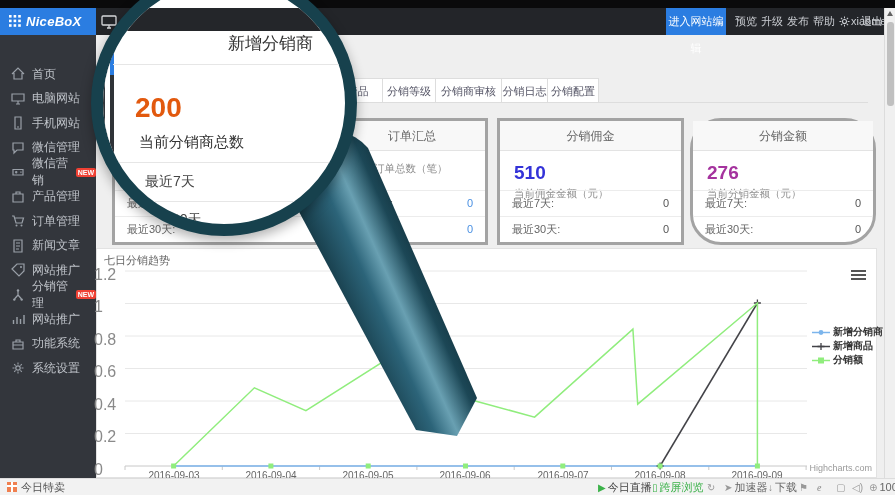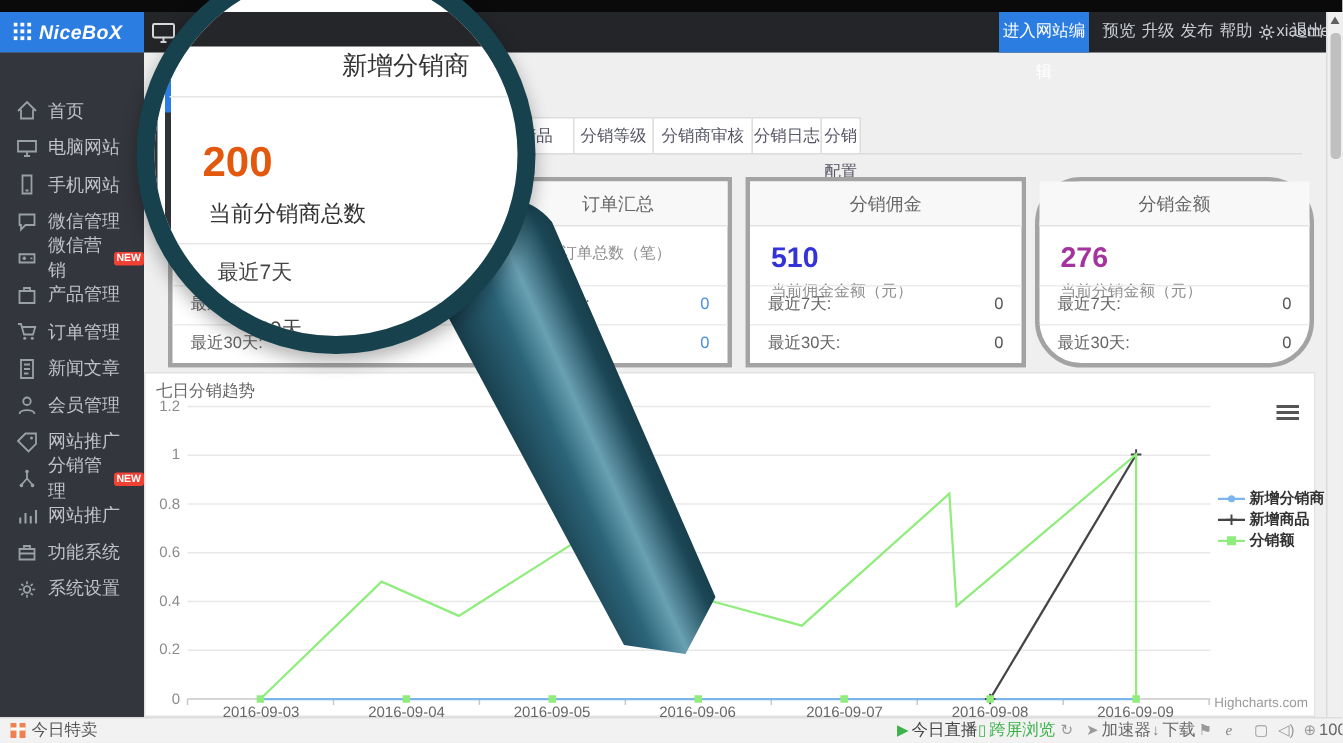--- a/index.html
+++ b/index.html
@@ -38,21 +38,21 @@
   .card .row { position:absolute; left:0; width:100%; height:26px; line-height:25px; border-top:1px solid #ececec; font-size:11px; color:#666; }
   .card .row .rl { position:absolute; left:12px; }
   .card .row .rv { position:absolute; right:12px; }
   .card .r1 { bottom:26px; } .card .r2 { bottom:0; }
 
   
   #chart-panel { left:96px; top:248px; width:781px; height:230px; background:#fff; border:1px solid #e2e2e2; }
   #chart-title { left:104px; top:253px; font-size:11px; color:#666; }
   #chart-menu { left:851px; top:270px; width:15px; height:11px; cursor:pointer; }
   #chart-menu div { height:2px; background:#555; margin-bottom:2px; }
-  .ylab { width:26px; text-align:right; font-size:10px; color:#8a8a8a; }
+  .ylab { width:26px; font-size:16px; color:#8a8a8a; }
   .xlab { width:70px; text-align:center; font-size:10px; color:#666; }
   .legend-item { display:flex; align-items:center; height:14px; cursor:pointer; }
   .legend-item span { font-size:10px; font-weight:bold; color:#333; margin-left:3px; }
   #watermark { left:806px; top:463px; width:66px; text-align:right; font-size:9px; color:#9a9a9a; }
 
   
   #statusbar { left:0; top:478px; width:895px; height:17px; background:#f2f2f2; border-top:1px solid #ddd; font-size:11px; color:#555; }
   .sb-item { position:absolute; top:0; height:16px; line-height:16px; cursor:pointer; white-space:nowrap; }
   .sb-ic { font-size:10px; margin-right:2px; }
   #gift { position:absolute; left:7px; top:3px; width:10px; height:10px; background:#f08050; }
@@ -156,27 +156,20 @@
         <span>订单管理</span>
       </div>
     <div class="side-item">
         <svg class="ic" viewBox="0 0 14 14">
           <path d="M3 1 H11 V13 H3 Z M5 4 H9 M5 7 H9 M5 10 H8" fill="none" stroke="#9aa0a8" stroke-width="1.2"></path>
         </svg>
         <span>新闻文章</span>
       </div>
     <div class="side-item">
         <svg class="ic" viewBox="0 0 14 14">
-          <circle cx="7" cy="4.5" r="2.5" fill="none" stroke="#9aa0a8" stroke-width="1.2"></circle>
-          <path d="M2 13 C2 9.5 12 9.5 12 13" fill="none" stroke="#9aa0a8" stroke-width="1.2"></path>
-        </svg>
-        <span>会员管理</span>
-      </div>
-    <div class="side-item">
-        <svg class="ic" viewBox="0 0 14 14">
           <path d="M1 6 L6 1 H13 V8 L8 13 Z" fill="none" stroke="#9aa0a8" stroke-width="1.2"></path>
           <circle cx="10" cy="4" r="1" fill="#9aa0a8"></circle>
         </svg>
         <span>网站推广</span>
       </div>
     <div class="side-item">
         <svg class="ic" viewBox="0 0 14 14">
           <path d="M7 3 V7 M7 7 L3.5 11 M7 7 L10.5 11" fill="none" stroke="#9aa0a8" stroke-width="1.2"></path>
           <circle cx="7" cy="2.4" r="1.2" fill="#9aa0a8"></circle>
           <circle cx="3.3" cy="11.6" r="1.2" fill="#9aa0a8"></circle>
@@ -203,21 +196,21 @@
           <path d="M7 1.5V3.5 M7 10.5V12.5 M1.5 7H3.5 M10.5 7H12.5 M3.2 3.2L4.6 4.6 M9.4 9.4L10.8 10.8 M10.8 3.2L9.4 4.6 M4.6 9.4L3.2 10.8" stroke="#9aa0a8" stroke-width="1.1"></path>
         </svg>
         <span>系统设置</span>
       </div>
   </div>
 
   <div class="abs tab" style="left:310px; width:73px;">分销产品</div>
   <div class="abs tab" style="left:382px; width:54px;">分销等级</div>
   <div class="abs tab" style="left:435px; width:67px;">分销商审核</div>
   <div class="abs tab" style="left:501px; width:47px;">分销日志</div>
-  <div class="abs tab" style="left:547px; width:27px;">分销配置</div>
+  <div class="abs tab" style="left:547px; width:52px;">分销配置</div>
   <div class="abs" id="tab-underline"></div>
 
   <div class="abs card" style="left:112px; width:210px;">
     <div class="hd">新增分销商</div>
     <div class="val" style="color:#e2590e;">200</div>
     <div class="lbl">当前分销商总数</div>
     <div class="row r1">
         <span class="rl">最近7天:</span>
         <span class="rv"></span>
       </div>

